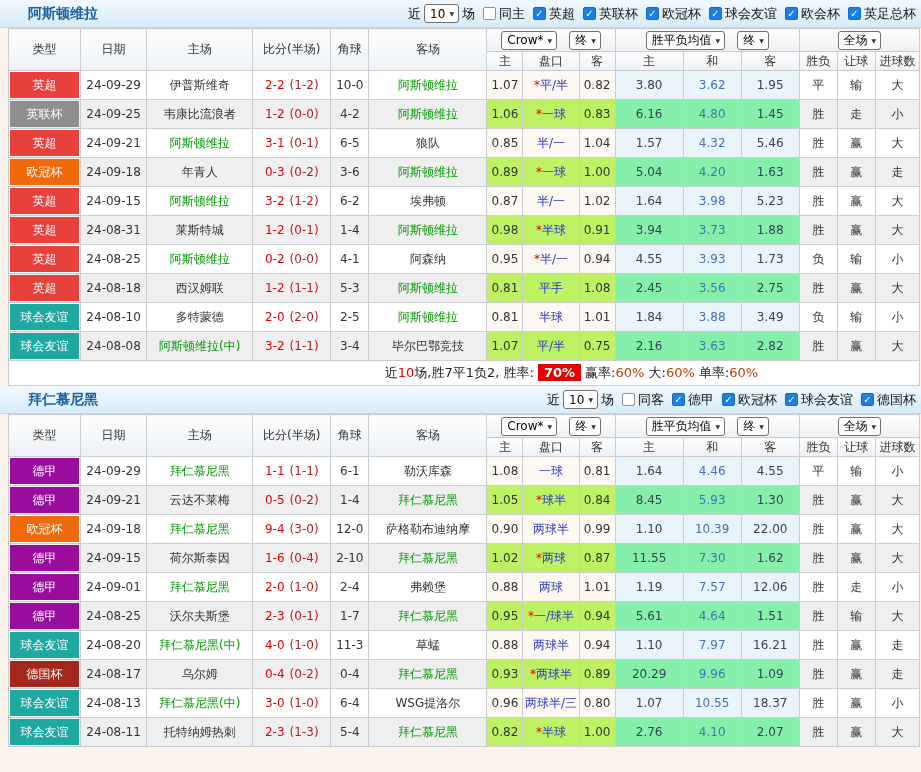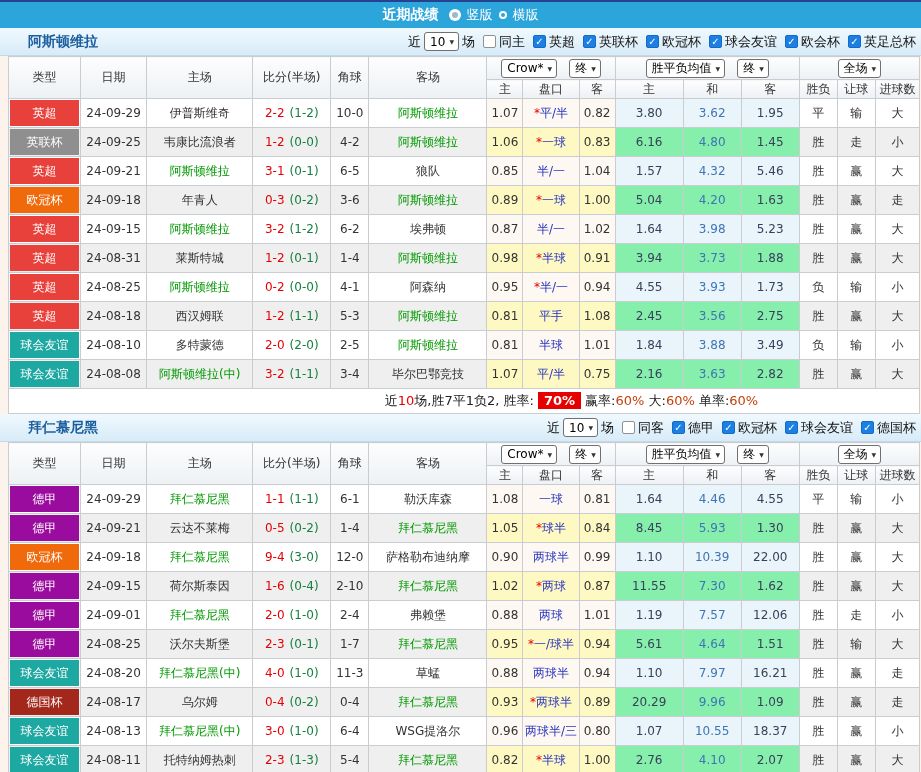--- a/index.html
+++ b/index.html
@@ -30,23 +30,23 @@
   .grid .grp{vertical-align:middle}
   .grp .inner{display:flex;align-items:flex-end;justify-content:center;gap:12px}
   .grid tbody td{height:28px;color:#333}
   tr.odd td{background:#fff}
   tr.even td{background:#efefef}
   td.c-type{padding:0}
   td.c-type .badge{height:26px;margin:1px;display:flex;align-items:center;justify-content:center;color:#fff;font-size:12px}
   .c-team{color:#222}
   .c-team.focus{color:#009900}
   .c-score .ft{color:#e60000}
-  .c-score .ht{color:#15803d;margin-left:5px}
+  .c-score .ht{color:#b91c1c;margin-left:5px}
   tr.odd .c-crow,tr.odd .c-pk{background:#fdf8f1}
-  tr.even .c-crow,tr.even .c-pk{background:#fef9c3}
+  tr.even .c-crow,tr.even .c-pk{background:#bef264}
   .c-crow{color:#30353d}
   .c-pk .star{color:#e60000}
   .c-pk .pkt{color:#2a35c0}
   tr.odd .c-avg{background:#e9f5fa}
   tr.even .c-avg{background:#86efac}
   .c-avg.side{color:#37415a}
   .c-avg.mid{color:#3f74b5}
   .res-r{color:#dd0000}
   .res-b{color:#1616cc}
   .res-g{color:#067d06}
@@ -54,27 +54,20 @@
   .seg-k{color:#222}
   .seg-r{color:#e60000}
   .seg-b{color:#c2410c}
   .seg-badge{background:#e60000;color:#fff;font-weight:bold;padding:1px 6px;margin:0 4px}
 </style>
 </head>
 <body>
 
 <div class="page">
 
-  <div class="topbar">
-    <span class="title">近期战绩</span>
-    <span class="radio sel"></span>
-    <span class="rlabel">竖版</span>
-    <span class="radio unsel"></span>
-    <span class="rlabel">横版</span>
-  </div>
 
   <div class="section">
     <div class="sec-head">
       <span class="team">阿斯顿维拉</span>
       <div class="filters">
           <span>近</span>
           <span class="selbox">
             <span>10</span>
             <span class="arr">▼</span>
           </span>

